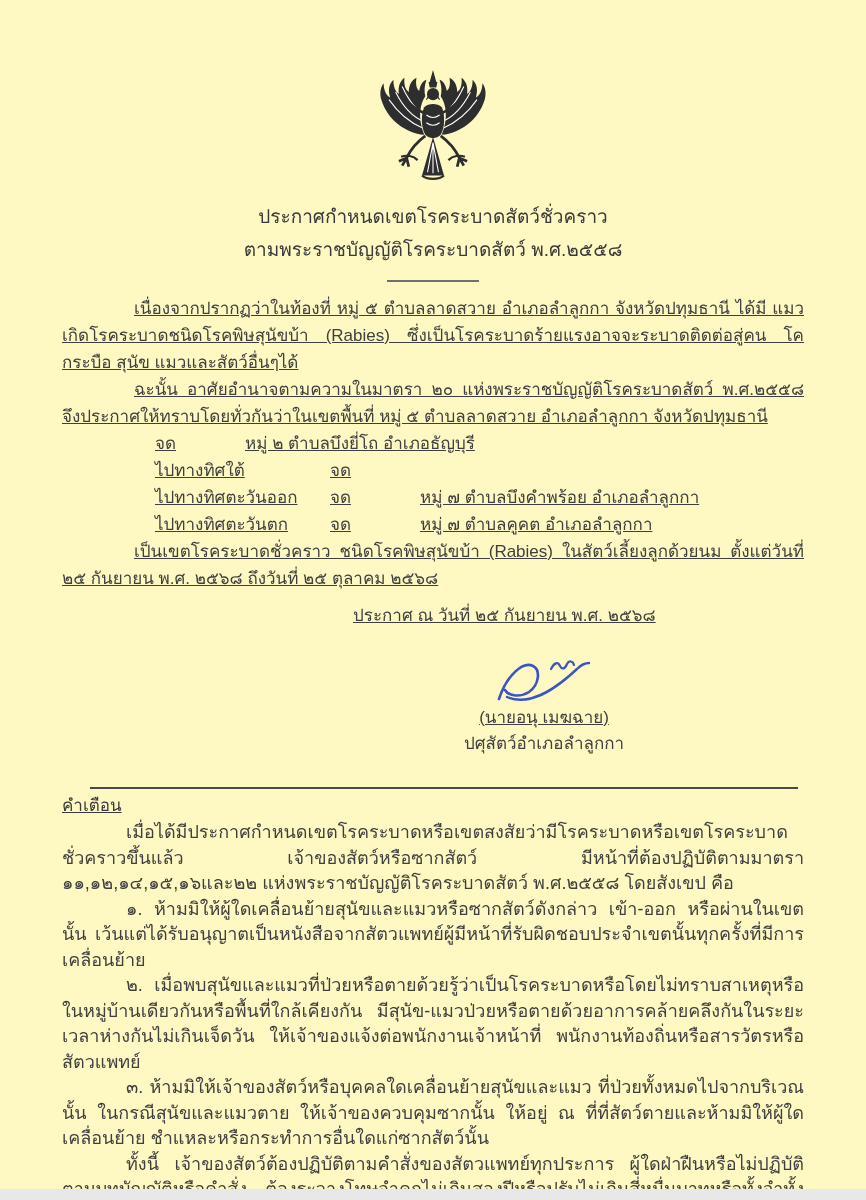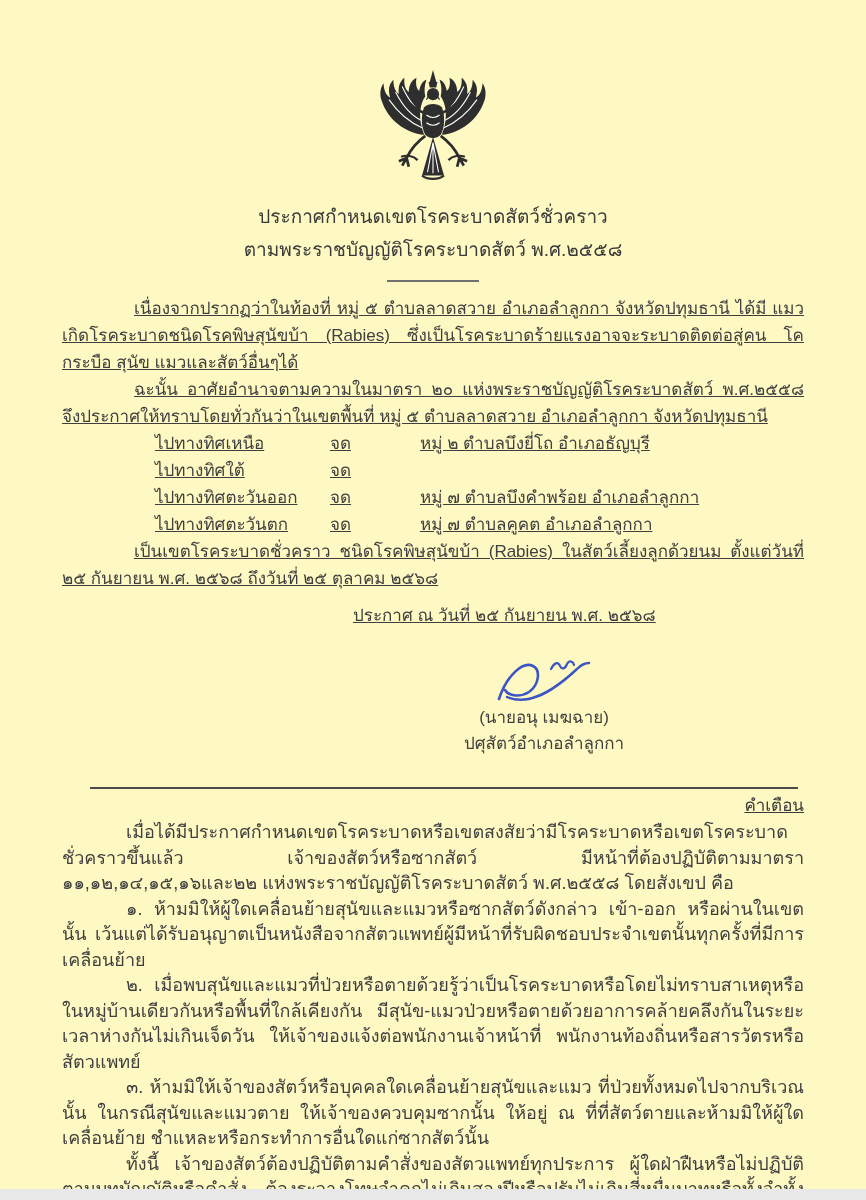--- a/index.html
+++ b/index.html
@@ -20,24 +20,24 @@
   .body-text{margin-top:13px;font-size:17px;line-height:27px;text-decoration:underline;}
   .para{margin:0;text-indent:72px;text-align:justify;}
   .boundary-row{display:flex;margin-left:93px;}
   .boundary-dir{width:175px;}
   .boundary-join{width:90px;}
   .boundary-place{flex:1;}
   .para-period{margin:0;text-indent:72px;text-align:justify;}
   .issued-line{margin:10px 0 0 0;padding-left:291px;}
   .sig-block{width:260px;margin:24px 0 0 352px;text-align:center;}
   .sig-ink{display:block;margin:0 auto -6px auto;width:110px;height:58px;}
-  .sig-name{margin:0;font-size:17px;line-height:26px;}
+  .sig-name{margin:0;font-size:17px;line-height:26px;text-decoration:underline;}
   .sig-title{margin:0;font-size:17px;line-height:26px;}
   .warning-rule{border:0;border-top:2px solid #4a4a4a;margin:30px 0 0 28px;width:708px;}
-  .warning-heading{margin:4px 0 0 0;text-align:right;font-size:17px;line-height:25px;font-weight:normal;text-decoration:underline;color:#3a3a3a;}
+  .warning-heading{margin:4px 0 0 0;text-align:left;font-size:17px;line-height:25px;font-weight:normal;text-decoration:underline;color:#3a3a3a;}
   .warning-body{font-size:18px;line-height:25.5px;margin-top:2px;}
   .warning-body p{margin:0;text-indent:64px;text-align:justify;}
 </style>
 </head>
 <body>
 
 <div class="page">
 
   <svg class="emblem" viewBox="0 0 240 230" fill="none" stroke="#2e2e2e">
 
@@ -71,21 +71,20 @@
   <div class="title">ประกาศกำหนดเขตโรคระบาดสัตว์ชั่วคราว</div>
   <div class="title">ตามพระราชบัญญัติโรคระบาดสัตว์ พ.ศ.๒๕๕๘</div>
 
   <hr class="title-divider">
 
   <div class="body-text">
     <p class="para">เนื่องจากปรากฏว่าในท้องที่ หมู่ ๕ ตำบลลาดสวาย อำเภอลำลูกกา จังหวัดปทุมธานี ได้มี แมวเกิดโรคระบาดชนิดโรคพิษสุนัขบ้า (Rabies) ซึ่งเป็นโรคระบาดร้ายแรงอาจจะระบาดติดต่อสู่คน โค กระบือ สุนัข แมวและสัตว์อื่นๆได้</p>
     <p class="para">ฉะนั้น อาศัยอำนาจตามความในมาตรา ๒๐ แห่งพระราชบัญญัติโรคระบาดสัตว์ พ.ศ.๒๕๕๘ จึงประกาศให้ทราบโดยทั่วกันว่าในเขตพื้นที่ หมู่ ๕ ตำบลลาดสวาย อำเภอลำลูกกา จังหวัดปทุมธานี</p>
 
     <div class="boundary-row">
-      <span class="boundary-dir">ไปทางทิศเหนือ</span>
       <span class="boundary-join">จด</span>
       <span class="boundary-place">หมู่ ๒ ตำบลบึงยี่โถ อำเภอธัญบุรี</span>
     </div>
     <div class="boundary-row">
       <span class="boundary-dir">ไปทางทิศใต้</span>
       <span class="boundary-join">จด</span>
     </div>
     <div class="boundary-row">
       <span class="boundary-dir">ไปทางทิศตะวันออก</span>
       <span class="boundary-join">จด</span>

